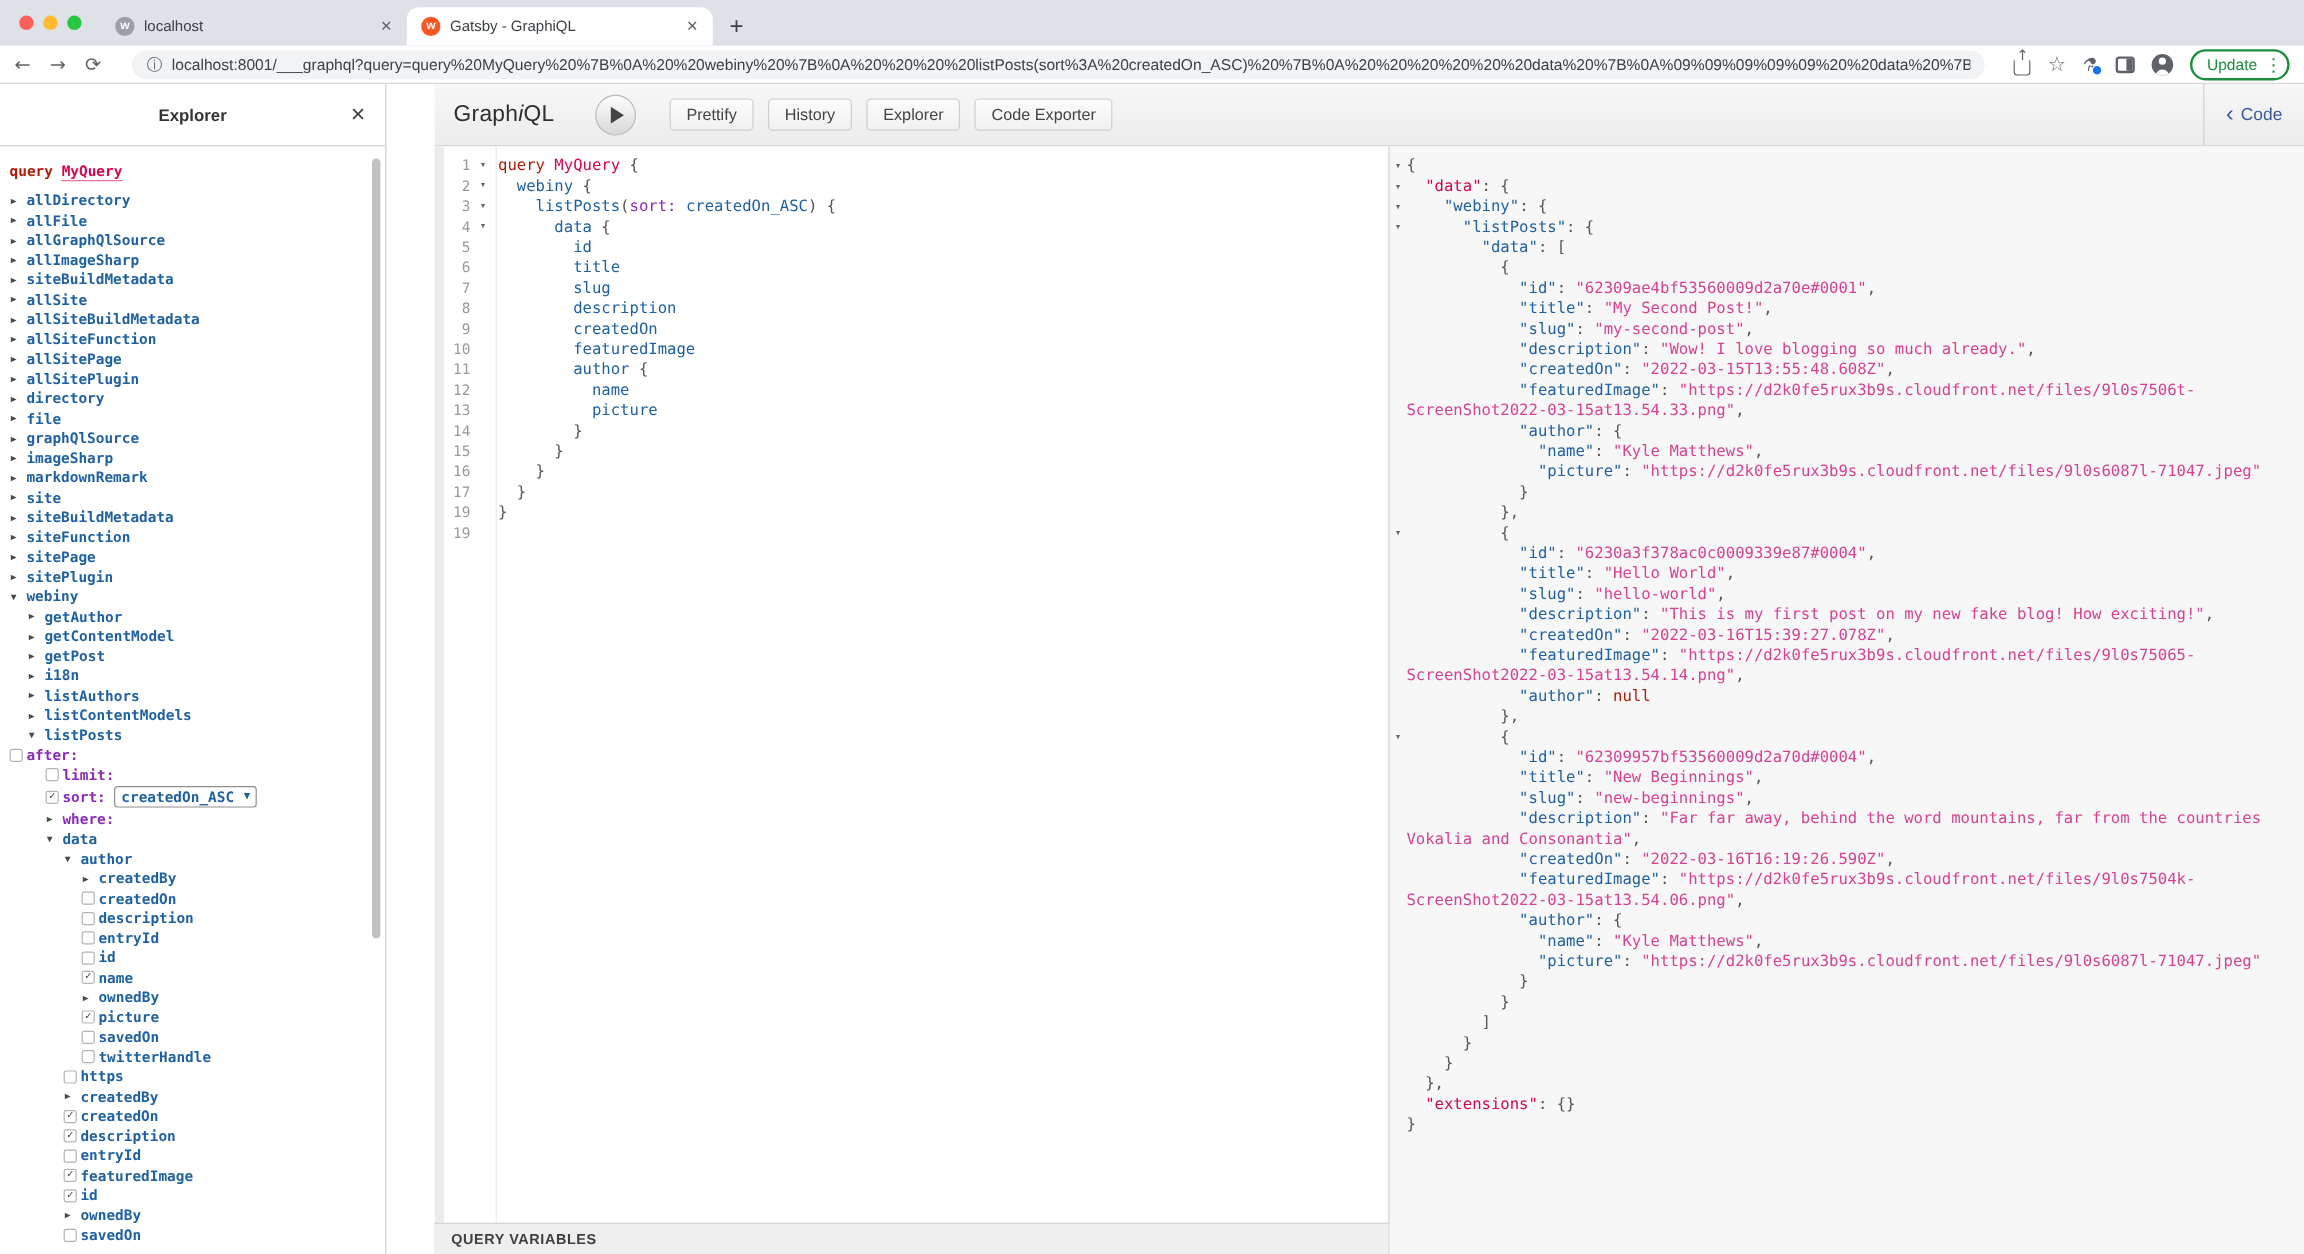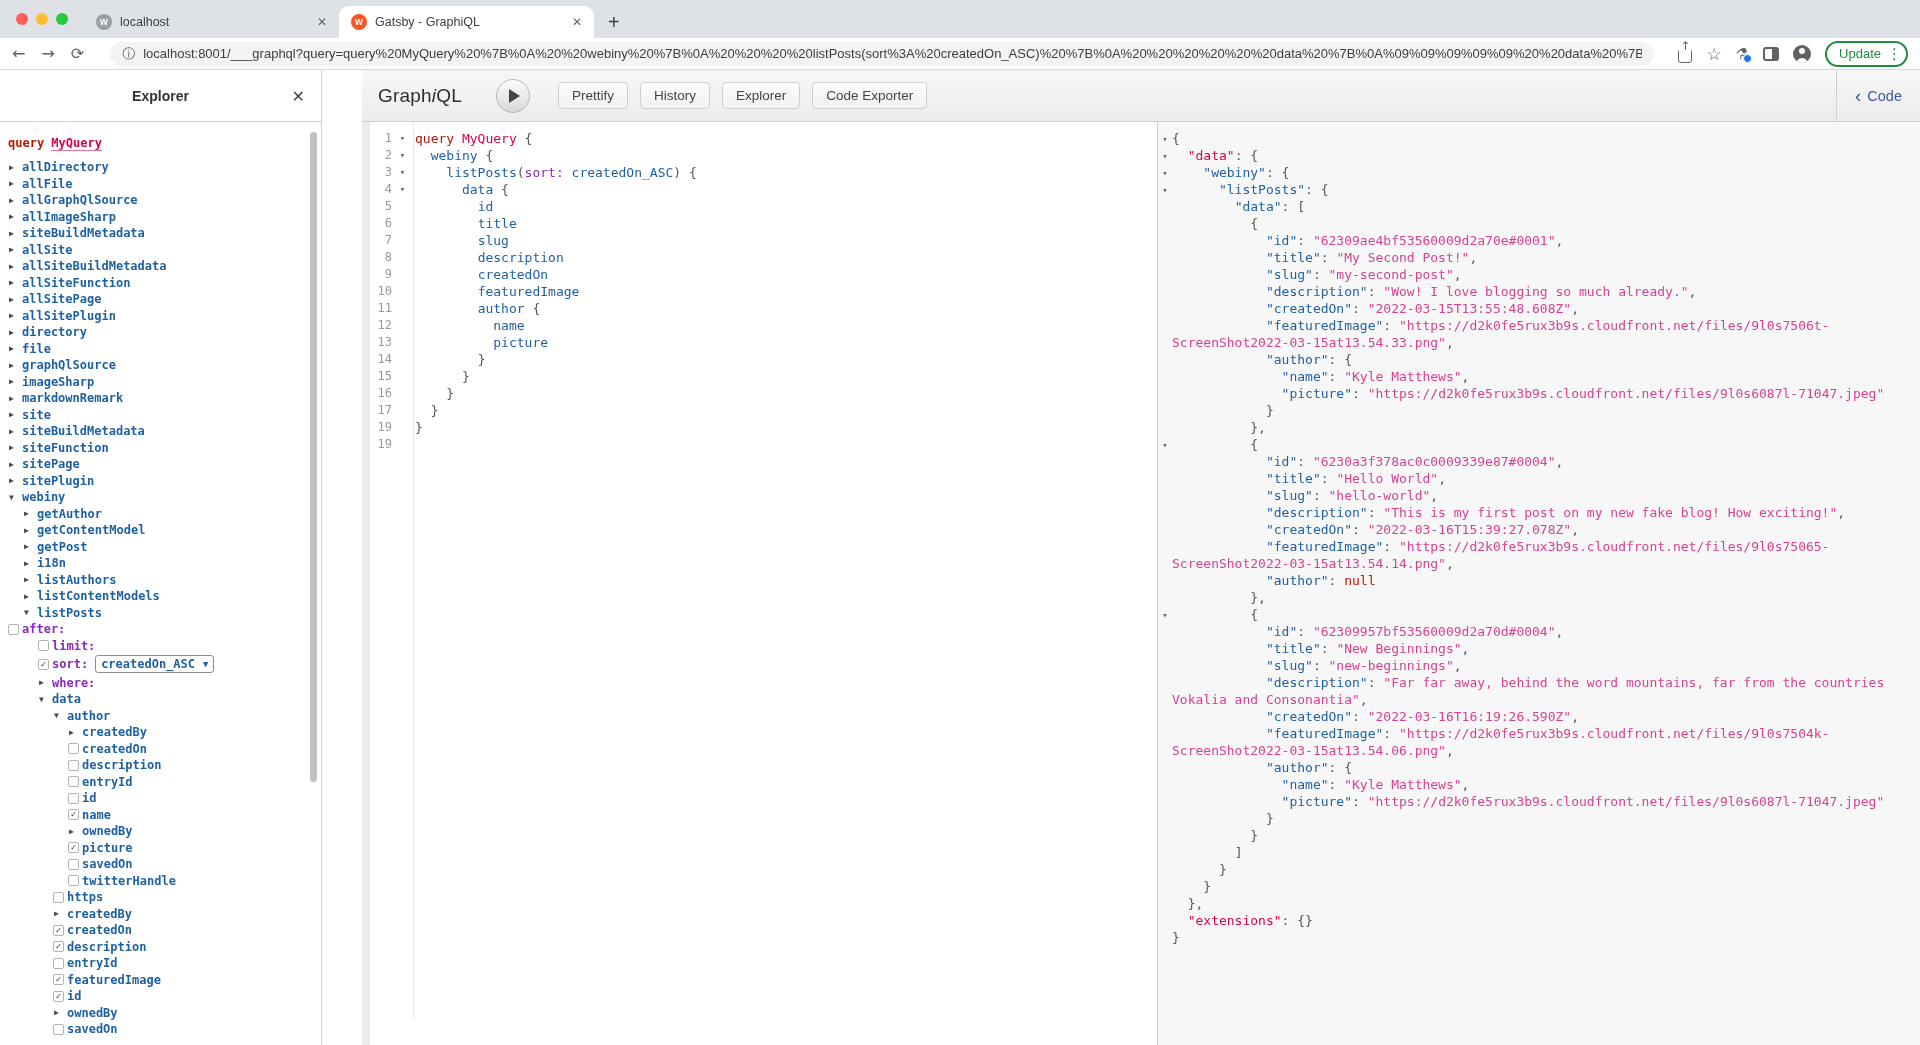--- a/index.html
+++ b/index.html
@@ -552,20 +552,23 @@
                 <span class="lnum">19</span>
                 <span class="foldc"></span>
                 <span class="rcode edcode"><span class="pu">}</span></span>
               </div>
               <div class="edline">
                 <span class="lnum">19</span>
                 <span class="foldc"></span>
                 <span class="rcode edcode"></span>
               </div>
             </div>
+          <div class="varbar">
+            <span>QUERY VARIABLES</span>
+          </div>
         </div>
         <div class="results">
           <div id="rlines">
               <div class="rline">
                 <span class="rfold">▾</span>
                 <span class="rcode"><span class="pu">{</span></span>
               </div>
               <div class="rline">
                 <span class="rfold">▾</span>
                 <span class="rcode"><span class="pl">  </span><span class="df">"data"</span><span class="pu">: {</span></span>

